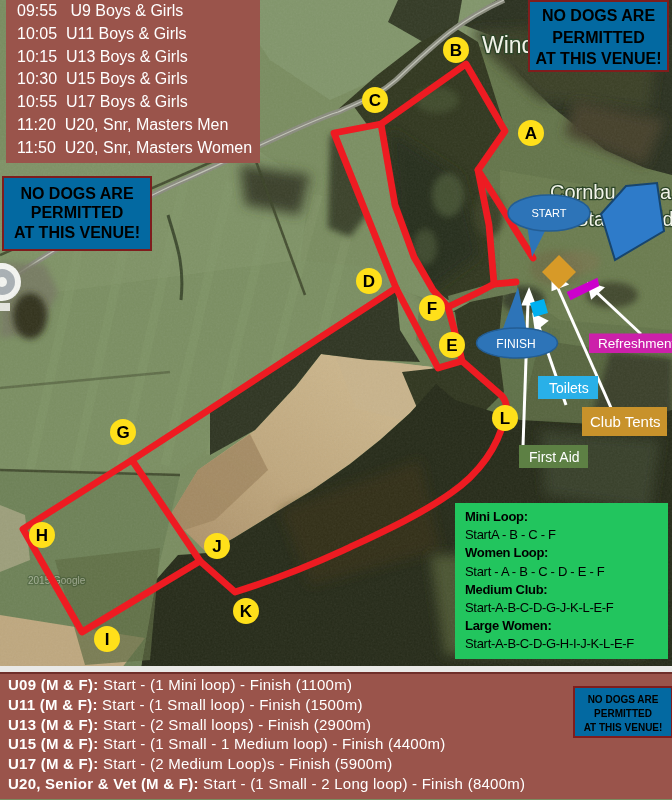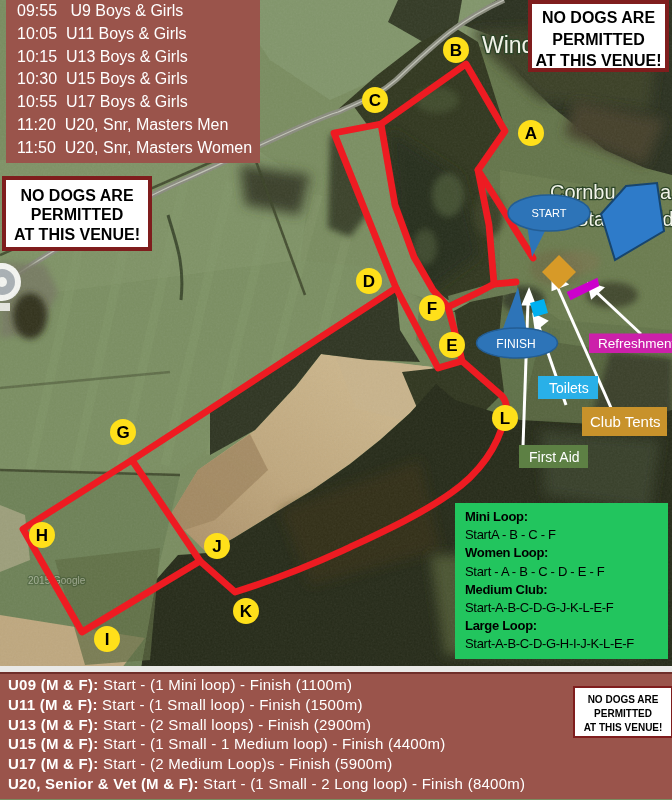--- a/index.html
+++ b/index.html
@@ -1,20 +1,20 @@
 <!DOCTYPE html>
 <html><head>
 <meta charset="utf-8">
 <style>
   html,body{margin:0;padding:0;}
   #stage{position:relative;width:672px;height:800px;overflow:hidden;background:#76895e;font-family:"Liberation Sans",sans-serif;}
   #stage svg{position:absolute;left:0;top:0;}
   .box{position:absolute;box-sizing:border-box;}
   #sched{left:6px;top:0;width:254px;height:163px;background:#9a544b;color:#fff;font-size:16px;line-height:22.75px;padding:0 0 0 11px;white-space:pre;}
-  .nodogs{background:#ffffff;border:4px solid #7f1d1d;color:#000;font-weight:bold;text-align:center;}
+  .nodogs{background:#0369a1;border:2px solid #7f1d1d;color:#000;font-weight:bold;text-align:center;}
   #nd1{left:528px;top:0;width:141px;height:72px;font-size:16px;line-height:21.5px;padding-top:3px;}
   #nd2{left:2px;top:176px;width:150px;height:75px;font-size:16px;line-height:19.4px;padding-top:6px;}
   #nd3{left:573px;top:686px;z-index:9;width:100px;height:52px;font-size:10px;line-height:14px;padding-top:5px;border-width:2px;}
   #legend{left:455px;top:503px;width:213px;height:156px;background:#22c55e;color:#000;font-size:13px;letter-spacing:-0.3px;line-height:18.2px;padding:5px 0 0 10px;white-space:pre;}
   #races{left:0;top:672px;z-index:4;width:672px;height:127px;background:#9a544b;border-top:2px solid #6f2f2a;color:#fff;font-size:15px;letter-spacing:0.25px;line-height:19.8px;padding:1px 16px 0 8px;white-space:pre;}
 </style>
 </head>
 <body>
 <div id="stage">
 <svg width="672" height="800" viewBox="0 0 672 800">
@@ -226,21 +226,21 @@
 11:50  U20, Snr, Masters Women</div>
 <div id="nd1" class="box nodogs">NO DOGS ARE<br>PERMITTED<br>AT THIS VENUE!</div>
 <div id="nd2" class="box nodogs">NO DOGS ARE<br>PERMITTED<br>AT THIS VENUE!</div>
 <div id="nd3" class="box nodogs">NO DOGS ARE<br>PERMITTED<br>AT THIS VENUE!</div>
 <div id="legend" class="box"><b>Mini Loop:</b>
 StartA - B - C - F
 <b>Women Loop:</b>
 Start - A - B - C - D - E - F
 <b>Medium Club:</b>
 Start-A-B-C-D-G-J-K-L-E-F
-<b>Large Loop:</b>
+<b>Large Women:</b>
 Start-A-B-C-D-G-H-I-J-K-L-E-F</div>
 <div style="position:absolute;left:0;top:666px;width:672px;height:6px;background:#e9e9e7;z-index:3"></div>
 <div id="races" class="box"><b>U09 (M &amp; F):</b> Start - (1 Mini loop) - Finish (1100m)
 <b>U11 (M &amp; F):</b> Start - (1 Small loop) - Finish (1500m)
 <b>U13 (M &amp; F):</b> Start - (2 Small loops) - Finish (2900m)
 <b>U15 (M &amp; F):</b> Start - (1 Small - 1 Medium loop) - Finish (4400m)
 <b>U17 (M &amp; F):</b> Start - (2 Medium Loop)s - Finish (5900m)
 <b>U20, Senior &amp; Vet (M &amp; F):</b> Start - (1 Small - 2 Long loop) - Finish (8400m)</div>
 </div>
 

